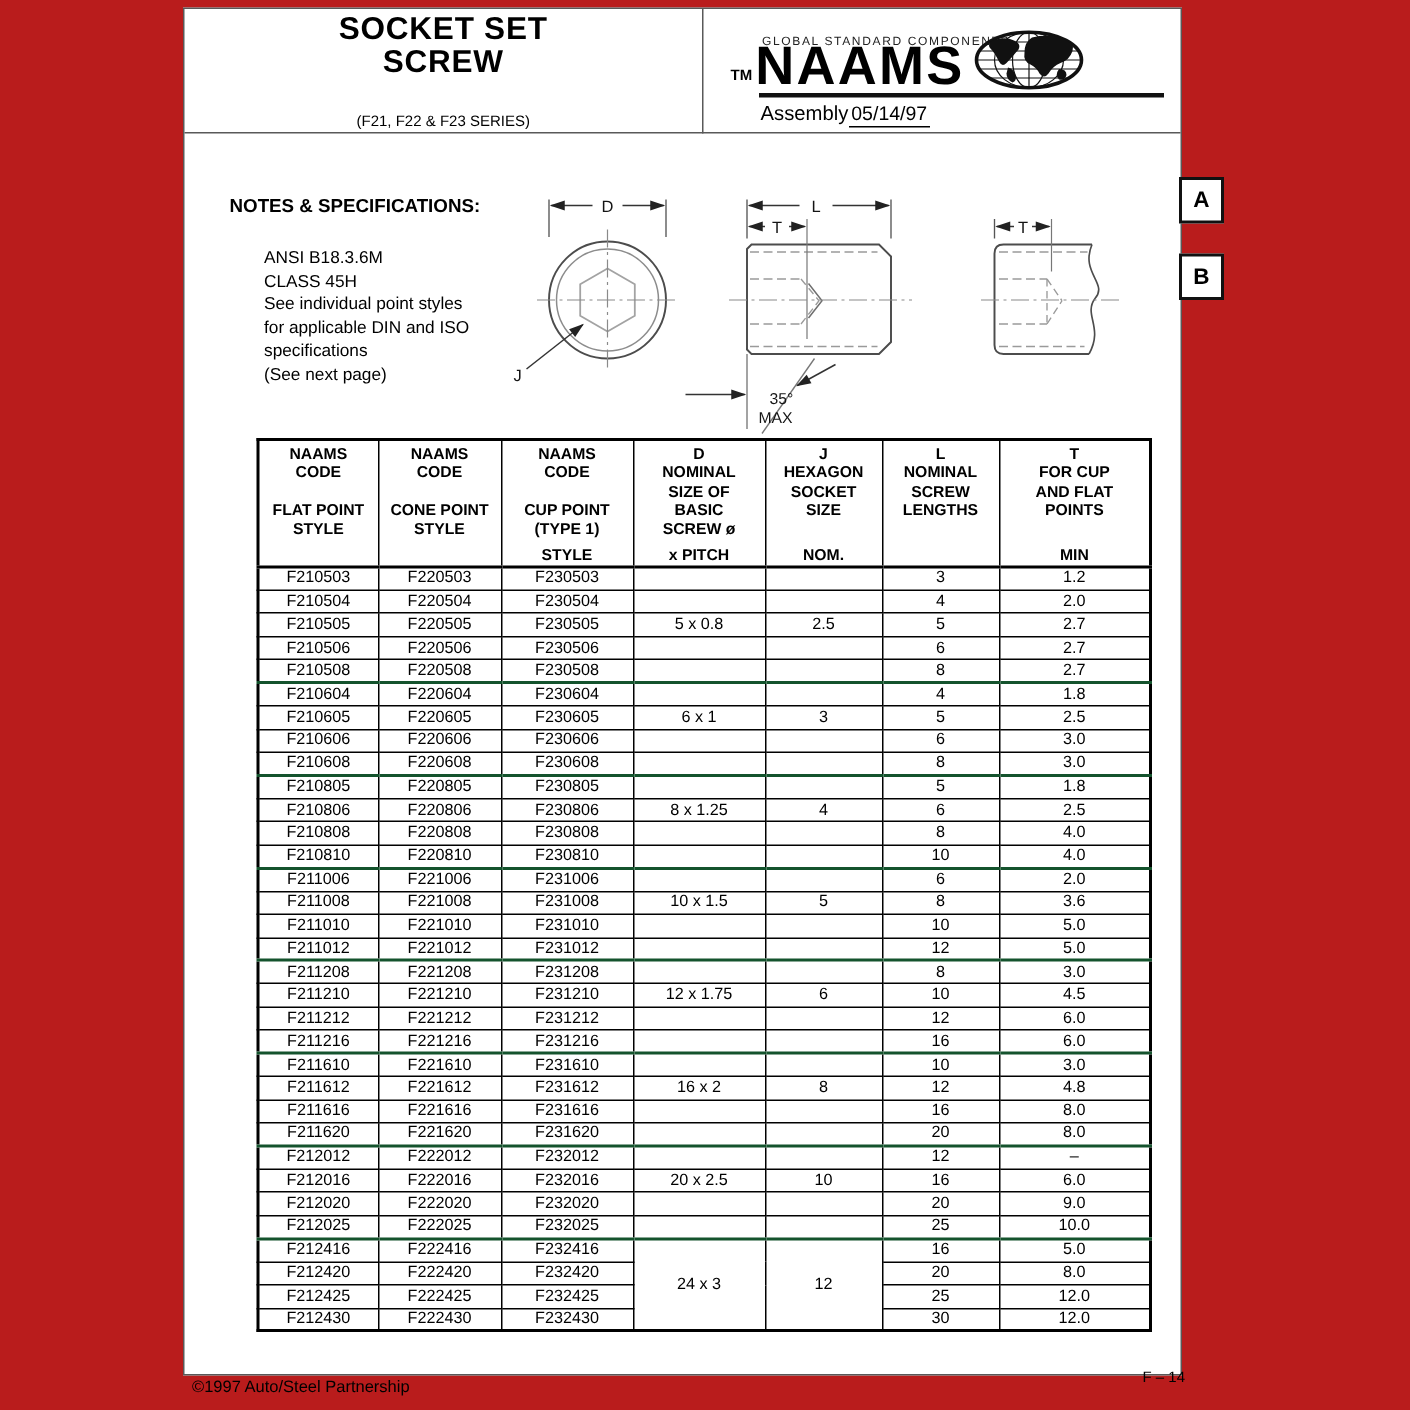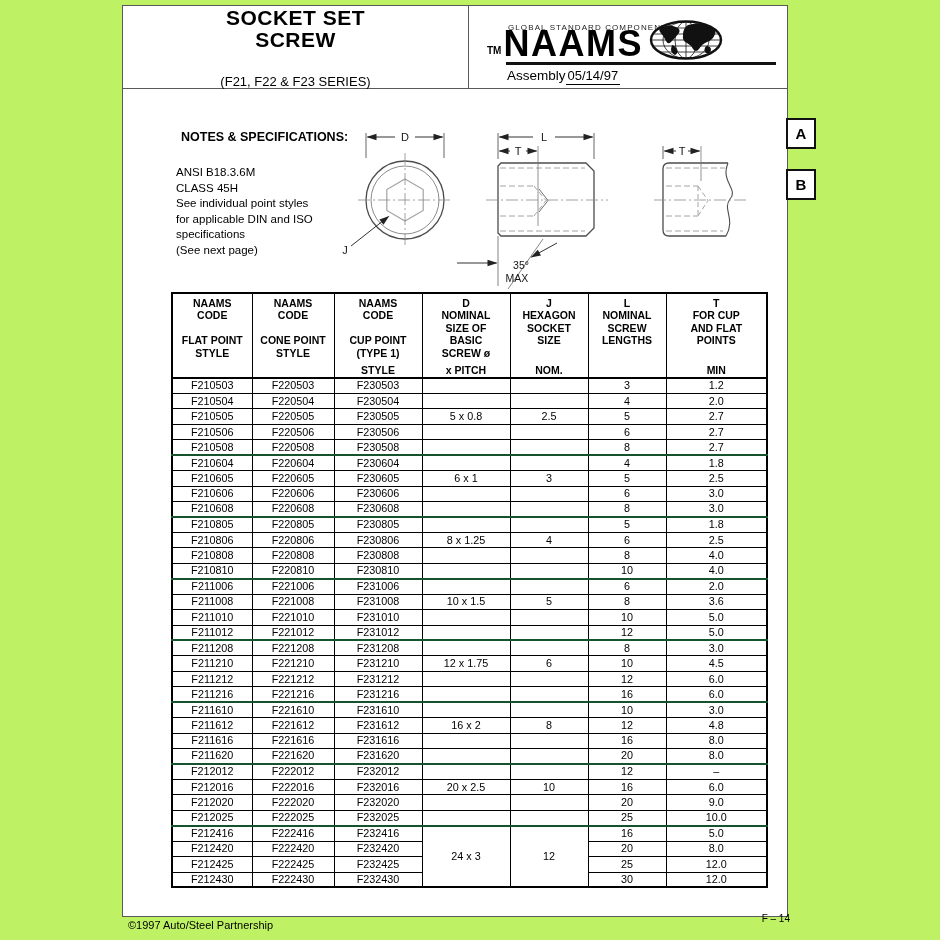--- a/index.html
+++ b/index.html
@@ -1,41 +1,41 @@
 <!DOCTYPE html>
 <html><head>
 <meta charset="utf-8">
 <style>
   html,body{margin:0;padding:0;background:#fff;}
   body{font-family:"Liberation Sans", sans-serif;color:#000;}
-  .canvas{position:relative;width:940px;height:940px;background:#bef264;overflow:hidden;}
+  .canvas{position:relative;width:940px;height:940px;background:#b91c1c;overflow:hidden;}
   .page{position:absolute;left:122px;top:5px;width:666px;height:912px;
         border:1.5px solid #595959;box-sizing:border-box;background:#fff;}
   
   .header-box{position:absolute;left:0;top:0;width:100%;height:83px;
               border-bottom:1.5px solid #595959;box-sizing:border-box;}
   .header-divider{position:absolute;left:345px;top:0;height:83px;width:0;
                   border-left:1.5px solid #595959;}
   .title-block{position:absolute;left:0;top:0;width:345px;height:83px;
                display:flex;flex-direction:column;align-items:center;justify-content:center;}
   .page-title{font-size:21px;font-weight:bold;line-height:22px;text-align:center;
               letter-spacing:.5px;white-space:pre-line;}
-  .page-subtitle{font-size:13px;margin-top:23px;}
+  .page-subtitle{font-size:10px;margin-top:23px;}
   .brand-tagline{position:absolute;left:385px;top:7px;font-size:8px;letter-spacing:1.1px;color:#222;margin-top:10px;}
   .brand-row{position:absolute;left:364px;top:13px;display:flex;align-items:flex-end;}
   .tm-mark{font-size:10px;font-weight:bold;margin-bottom:7px;margin-right:2px;}
   .brand-name{font-size:36px;font-weight:bold;letter-spacing:1.5px;line-height:38px;}
   .globe{margin-left:5px;margin-bottom:2px;}
   .brand-rule{position:absolute;left:383px;top:56px;width:270px;height:3px;background:#111;}
   .assembly-row{position:absolute;left:384px;top:62px;width:268px;display:flex;
                 justify-content:flex-start;align-items:baseline;}
   .assembly-label{font-size:13.5px;}
   .revision-date{font-size:13px;border-bottom:1.2px solid #000;padding:0 2px 1px 2px;}
   
-  .notes-heading{position:absolute;left:30px;top:124px;font-size:12.5px;font-weight:bold;margin-left:28px;}
+  .notes-heading{position:absolute;left:30px;top:124px;font-size:12.5px;font-weight:bold;}
   .notes-text{position:absolute;left:53px;top:159px;font-size:11.5px;line-height:15.6px;
               white-space:pre-line;}
   
   .drawing{position:absolute;left:213px;top:100px;}
   .drawing text{font-family:"Liberation Sans", sans-serif;font-size:11px;fill:#141414;}
   .drawing .small{font-size:10.5px;}
   
   .margin-box{position:absolute;left:663px;width:26px;height:27px;border:2px solid #111;
               background:#fff;display:flex;align-items:center;justify-content:center;
               font-size:15px;font-weight:bold;box-sizing:content-box;}

